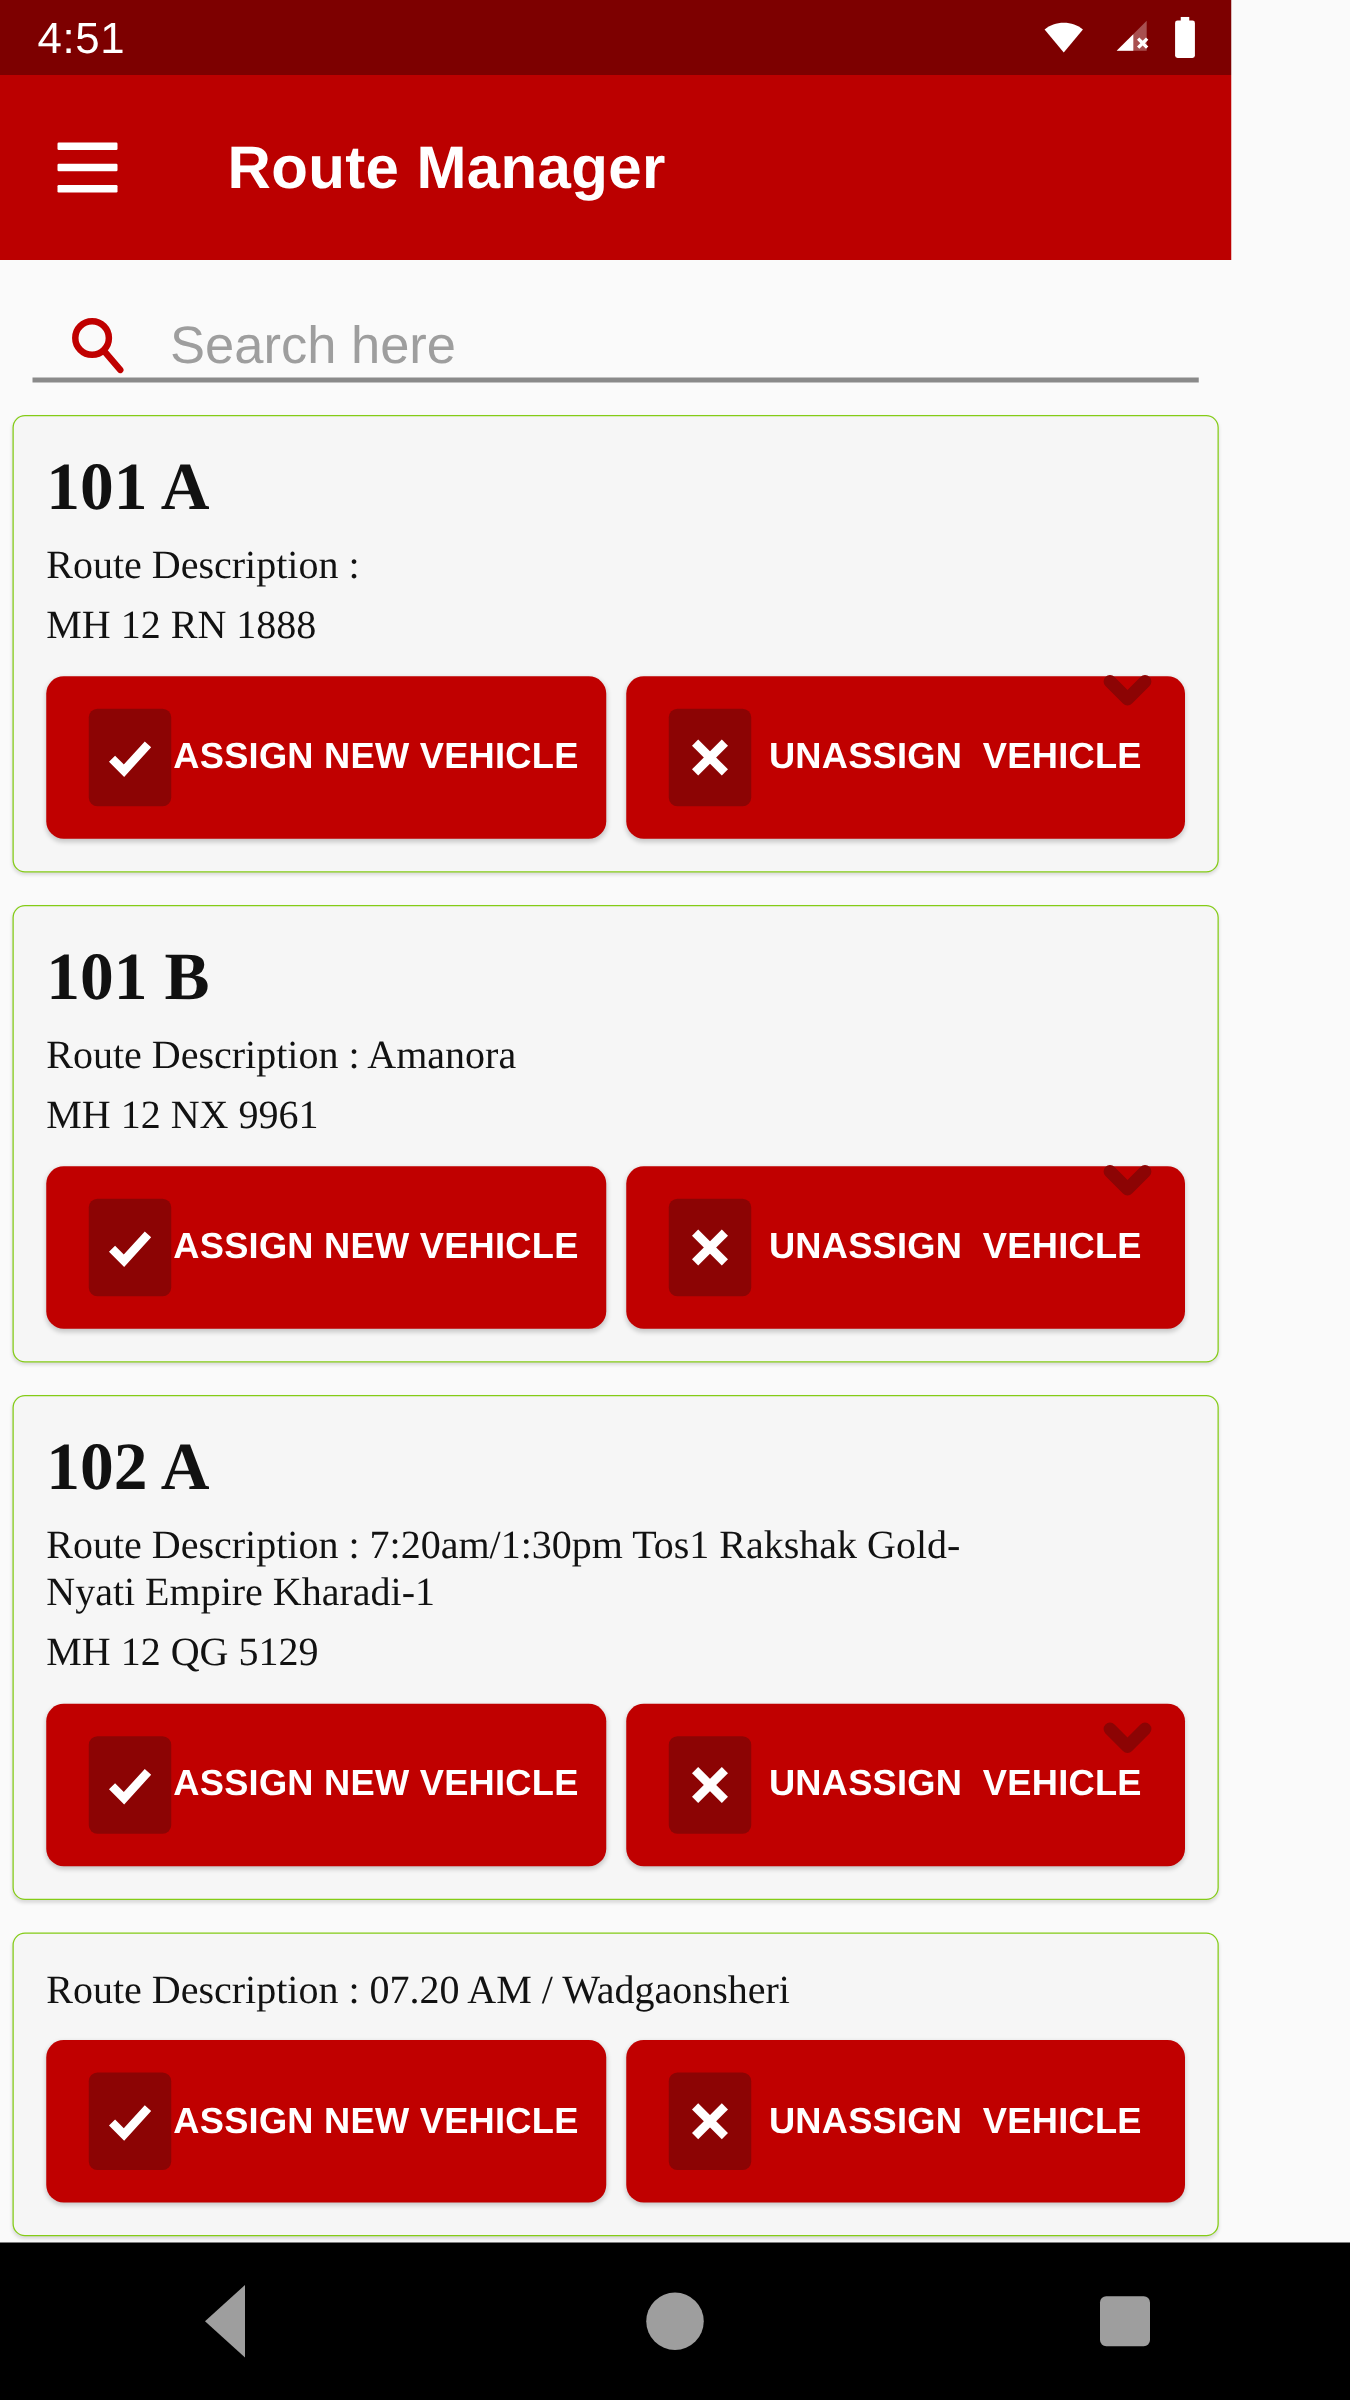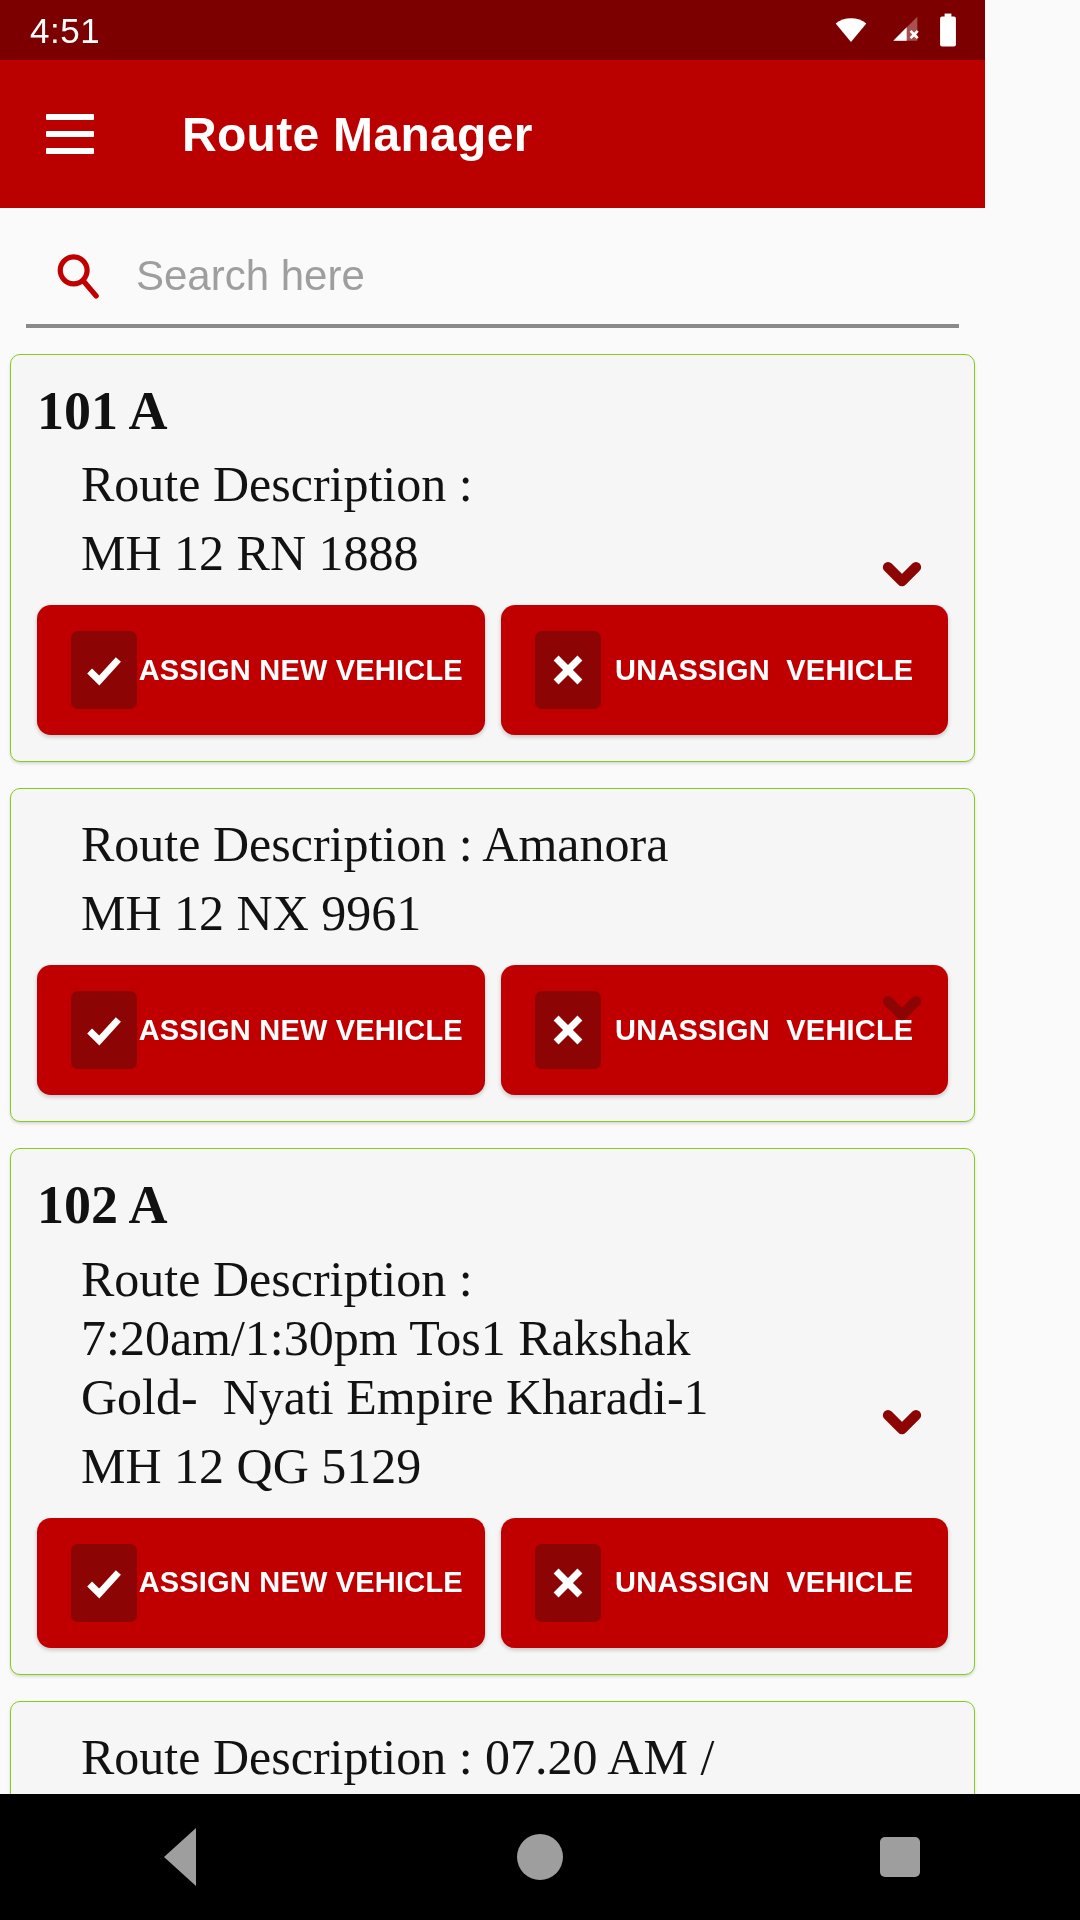--- a/index.html
+++ b/index.html
@@ -79,21 +79,20 @@
 
   
   .search-area {
     flex: 0 0 auto;
     padding: 42px 26px 0 26px;
     background: #fafafa;
   }
   .search-row {
     display: flex;
     align-items: center;
-    padding-bottom: 22px;
     border-bottom: 4px solid #8a8a8a;
   }
   .search-icon {
     width: 52px;
     height: 52px;
     margin-left: 26px;
     margin-right: 32px;
     flex: 0 0 auto;
   }
   .search-input {
@@ -125,25 +124,24 @@
   .card-title {
     font-family: "Liberation Serif", serif;
     font-size: 54px;
     font-weight: bold;
     color: #111111;
     line-height: 1.12;
     margin-bottom: 14px;
   }
   .card-desc, .card-plate {
     font-family: "Liberation Serif", serif;
-    font-size: 50px;
+    font-size: 32px;
     color: #121212;
     line-height: 1.18;
     white-space: pre-wrap;
-    margin-left: 44px;
   }
   .card-desc { margin-bottom: 10px; padding-right: 150px; }
   .card-plate { margin-bottom: 22px; }
 
   .chevron {
     position: absolute;
     right: 44px;
     width: 56px;
     height: 56px;
   }
@@ -302,20 +300,21 @@
                 <line x1="5.5" y1="5.5" x2="18.5" y2="18.5" stroke="#ffffff" stroke-width="3.8"></line>
                 <line x1="18.5" y1="5.5" x2="5.5" y2="18.5" stroke="#ffffff" stroke-width="3.8"></line>
               </svg>
           </span>
           <span class="btn-label">UNASSIGN  VEHICLE</span>
         </button>
       </div>
     </div>
 
     <div class="card">
+      <div class="card-title">101 B</div>
       <div class="card-desc">Route Description : Amanora</div>
       <div class="card-plate">MH 12 NX 9961</div>
       <span class="chevron" style="top:190px">
         <svg width="56" height="56" viewBox="0 0 24 24">
             <polyline points="6,9.5 12,15.5 18,9.5" fill="none" stroke="#8c0404" stroke-width="4.4" stroke-linecap="round" stroke-linejoin="round"></polyline>
           </svg>
       </span>
       <div class="btn-row">
         <button class="btn btn-assign">
           <span class="btn-icon">

